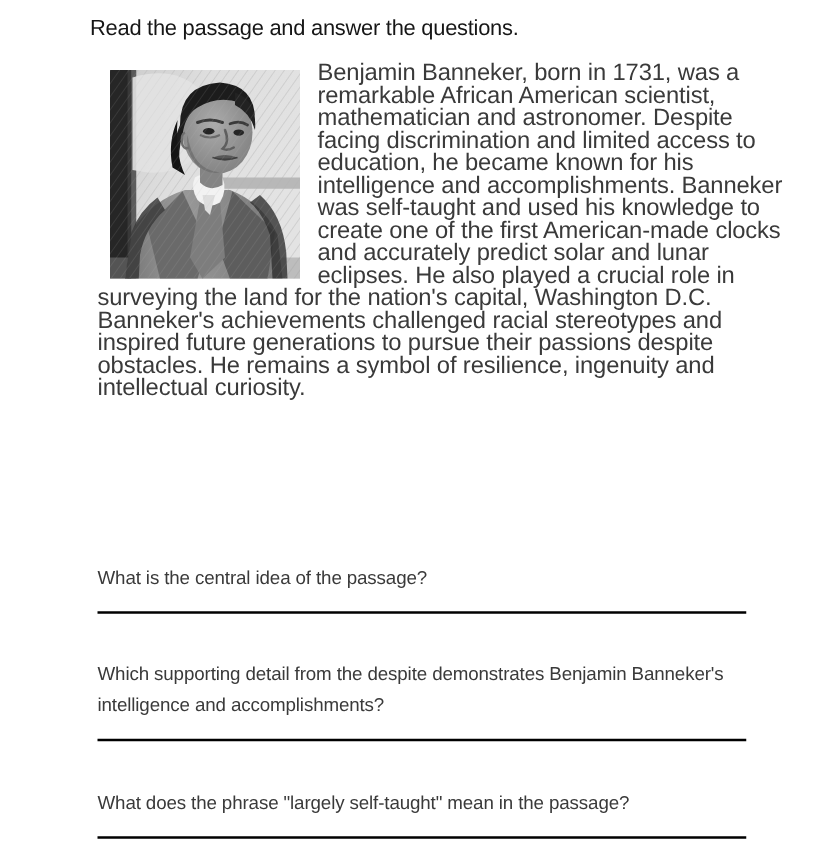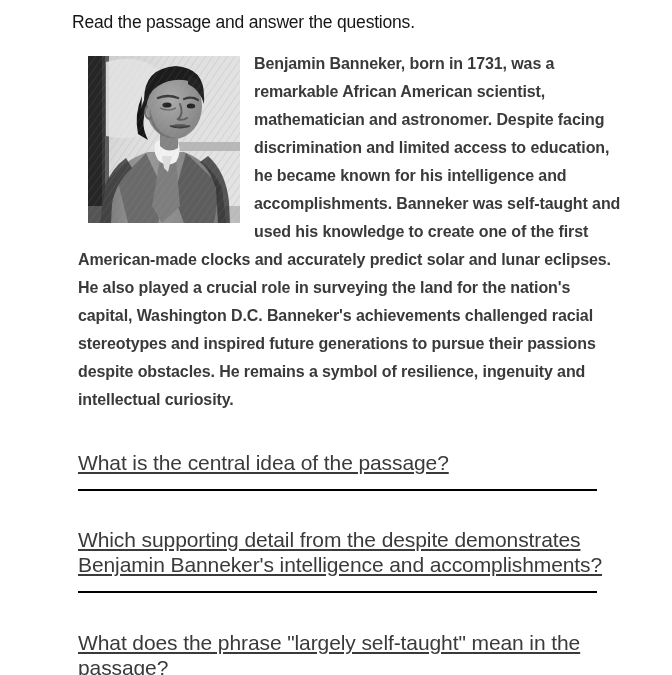--- a/index.html
+++ b/index.html
@@ -46,40 +46,38 @@
     width: 152px;
     height: 167px;
     margin: 6px 14px 6px 10px;
     position: relative;
     overflow: hidden;
     background: #d8d8d8;
   }
   .portrait svg { display: block; }
 
   .passage-text {
-    font-size: 16px;
-    line-height: 28px;
+    font-size: 19px;
+    line-height: 18px;
     color: #3a3a3a;
     letter-spacing: -0.1px;
     text-align: left;
-    font-weight: bold;
   }
 
   
   .question {
     position: absolute;
     left: 78px;
     width: 548px;
   }
   .question-text {
-    font-size: 21px;
+    font-size: 15px;
     line-height: 25px;
     color: #3a3a3a;
     letter-spacing: -0.1px;
-    text-decoration: underline;
   }
   .answer-line {
     margin-top: 14px;
     border-bottom: 2px solid #000000;
     width: 519px;
     height: 0;
   }
 
   .q1 { top: 450px; }
   .q2 { top: 527px; }

